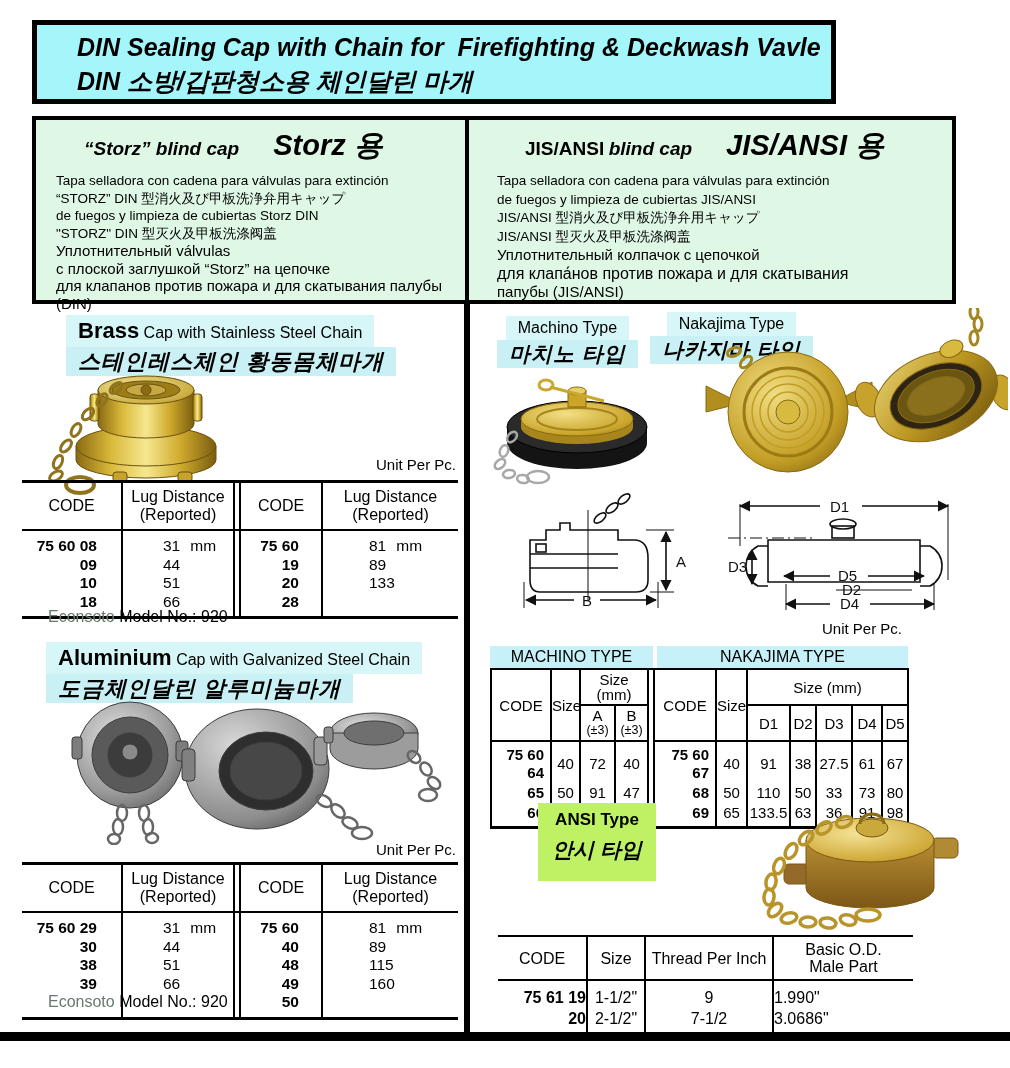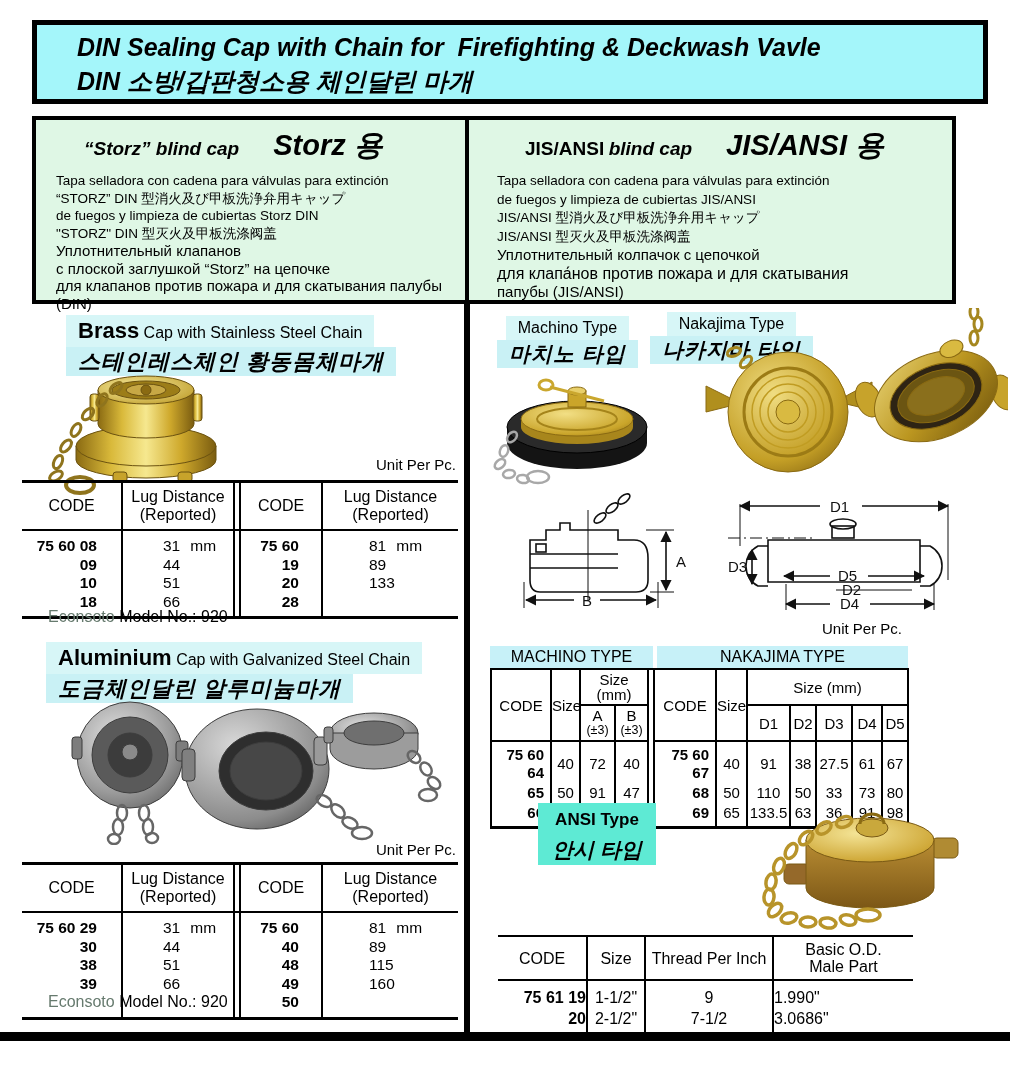--- a/index.html
+++ b/index.html
@@ -1,21 +1,21 @@
 <!DOCTYPE html>
 <html><head>
 <meta charset="utf-8">
 <style>
   html,body{margin:0;padding:0;background:#fff;}
   .page{position:relative;width:1010px;height:1068px;background:#fff;overflow:hidden;
         font-family:"Liberation Sans", sans-serif;color:#000;}
   .abs{position:absolute;}
 
   
-  .titlebox{left:32px;top:20px;width:956px;height:84px;background:#a4f6fa;
+  .titlebox{left:32px;top:20px;width:804px;height:84px;background:#a4f6fa;
             border:5px solid #000;box-sizing:border-box;padding:5px 0 0 40px;}
   .titleline{font-style:italic;font-weight:bold;font-size:25px;line-height:34px;white-space:pre;}
 
   
   .gbox{background:#dff7e5;border:4px solid #000;box-sizing:border-box;}
   #storz-box{left:32px;top:116px;width:437px;height:188px;padding:6px 0 0 20px;}
   #jis-box{left:465px;top:116px;width:491px;height:188px;padding:6px 0 0 28px;}
   .ghead{display:flex;align-items:baseline;gap:34px;margin-left:28px;}
   .gh-it{font-weight:bold;font-style:italic;font-size:19px;}
   .gh-up{font-weight:bold;font-size:19px;}
@@ -60,21 +60,21 @@
   
   table.ansi{border-collapse:collapse;table-layout:fixed;width:415px;font-size:16px;}
   table.ansi th{border-top:2.5px solid #000;border-bottom:2px solid #000;font-weight:normal;
                 height:40px;text-align:center;vertical-align:middle;line-height:17px;}
   table.ansi td{border-bottom:2.5px solid #000;vertical-align:top;padding:6px 0 8px;line-height:21px;}
   .acode{font-weight:bold;text-align:right;padding-right:18px;}
   .actr{text-align:center;}
   .aleft{padding-left:16px;}
 
   
-  .ansilabel{background:#5eead4;width:118px;height:62px;text-align:center;padding-top:7px;box-sizing:border-box;}
+  .ansilabel{background:#bef264;width:118px;height:78px;text-align:center;padding-top:7px;box-sizing:border-box;}
   .ansilabel .l1{font-weight:bold;font-size:17px;}
   .ansilabel .l2{font-weight:bold;font-style:italic;font-size:21px;margin-top:6px;}
 
   
   .divider{left:464px;top:300px;width:6px;height:732px;background:#000;}
   .bottombar{left:0;top:1032px;width:1010px;height:9px;background:#000;}
 </style>
 </head>
 <body>
 
@@ -88,21 +88,21 @@
   <div class="abs gbox" id="storz-box">
     <div class="ghead">
       <span class="gh-it">“Storz” blind cap</span>
       <span class="gh-use">Storz 용</span>
     </div>
     <div class="desc">
       <div>Tapa selladora con cadena para válvulas para extinción</div>
       <div>“STORZ” DIN 型消火及び甲板洗浄弁用キャップ</div>
       <div>de fuegos y limpieza de cubiertas Storz DIN</div>
       <div>"STORZ" DIN 型灭火及甲板洗涤阀盖</div>
-      <div style="font-size:15px;">Уплотнительный клапанов</div>
+      <div style="font-size:15px;">Уплотнительный válvulas</div>
       <div style="font-size:15px;">с плоской заглушкой “Storz” на цепочке</div>
       <div style="font-size:15px;">для клапанов против пожара и для скатывания палубы</div>
       <div style="font-size:15px;">(DIN)</div>
     </div>
   </div>
 
   <div class="abs gbox" id="jis-box">
     <div class="ghead">
       <span><span class="gh-up">JIS/ANSI</span>&nbsp;<span class="gh-it">blind cap</span></span>
       <span class="gh-use">JIS/ANSI 용</span>

